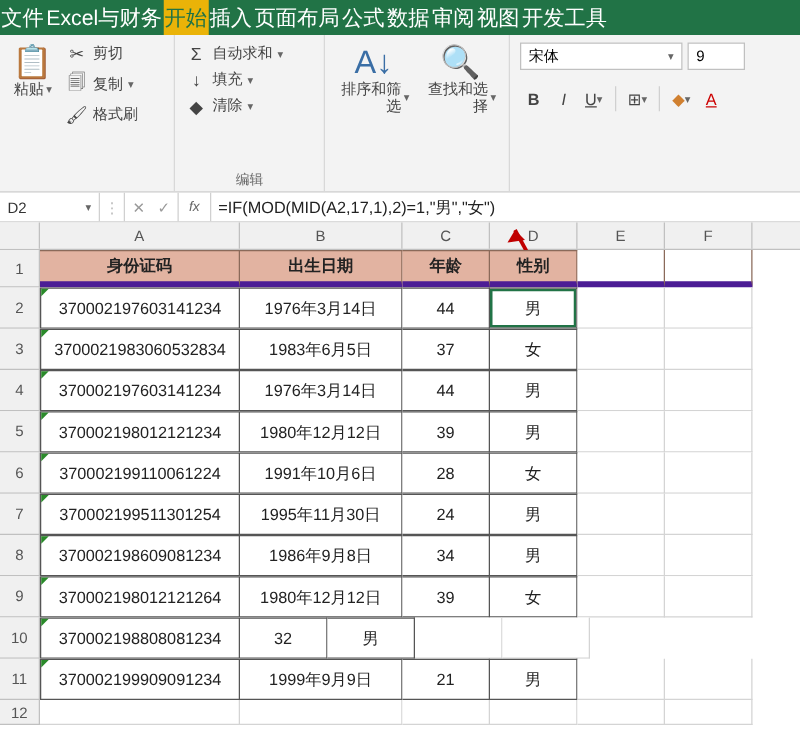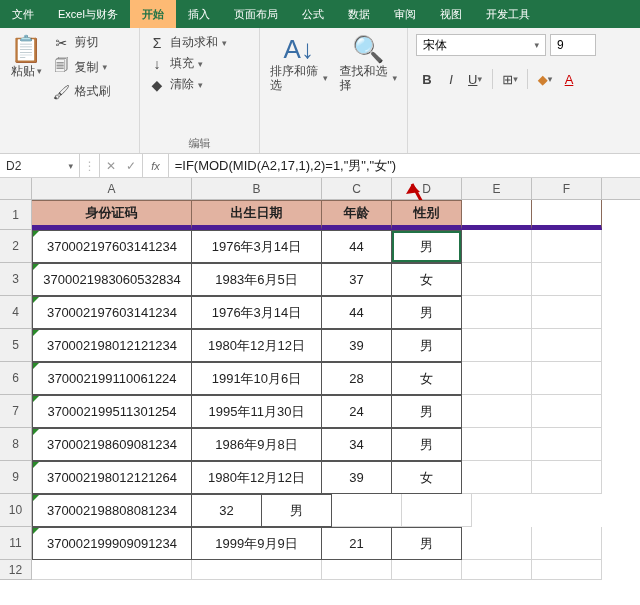--- a/index.html
+++ b/index.html
@@ -14,31 +14,31 @@
   }
   
   .menu-bar {
     background: #217346;
     color: #fff;
     height: 28px;
     display: flex;
     align-items: stretch;
   }
   .menu-item {
-    padding: 0 12px;
+    padding: 0 1px;
     display: flex;
     align-items: center;
     cursor: pointer;
-    font-size: 11px;
+    font-size: 17px;
     white-space: nowrap;
   }
   .menu-item.active {
-    background: #fdba74;
+    background: #eab308;
     color: #217346;
-    font-weight: 700;
+    font-weight: 400;
   }
   
   .ribbon {
     background: #f3f3f3;
     border-bottom: 1px solid #d0d0d0;
     height: 126px;
     display: flex;
     position: relative;
   }
   .ribbon-group {
@@ -57,21 +57,21 @@
   .big-btn {
     display: inline-flex;
     flex-direction: column;
     align-items: center;
     padding: 4px 6px;
     cursor: pointer;
     font-size: 12px;
     color: #444;
   }
   .big-btn .ic { font-size: 26px; line-height: 26px; margin-bottom: 2px; }
-  .big-btn .lbl { display: flex; align-items: center; gap: 2px; line-height: 14px; text-align:left; }
+  .big-btn .lbl { display: flex; align-items: center; gap: 2px; line-height: 14px; text-align:right; }
   .small-row {
     display: flex;
     align-items: center;
     gap: 4px;
     padding: 2px 4px;
     cursor: pointer;
     color: #444;
     font-size: 12px;
   }
   .small-row .ic { font-size: 14px; width: 18px; text-align:center; }

